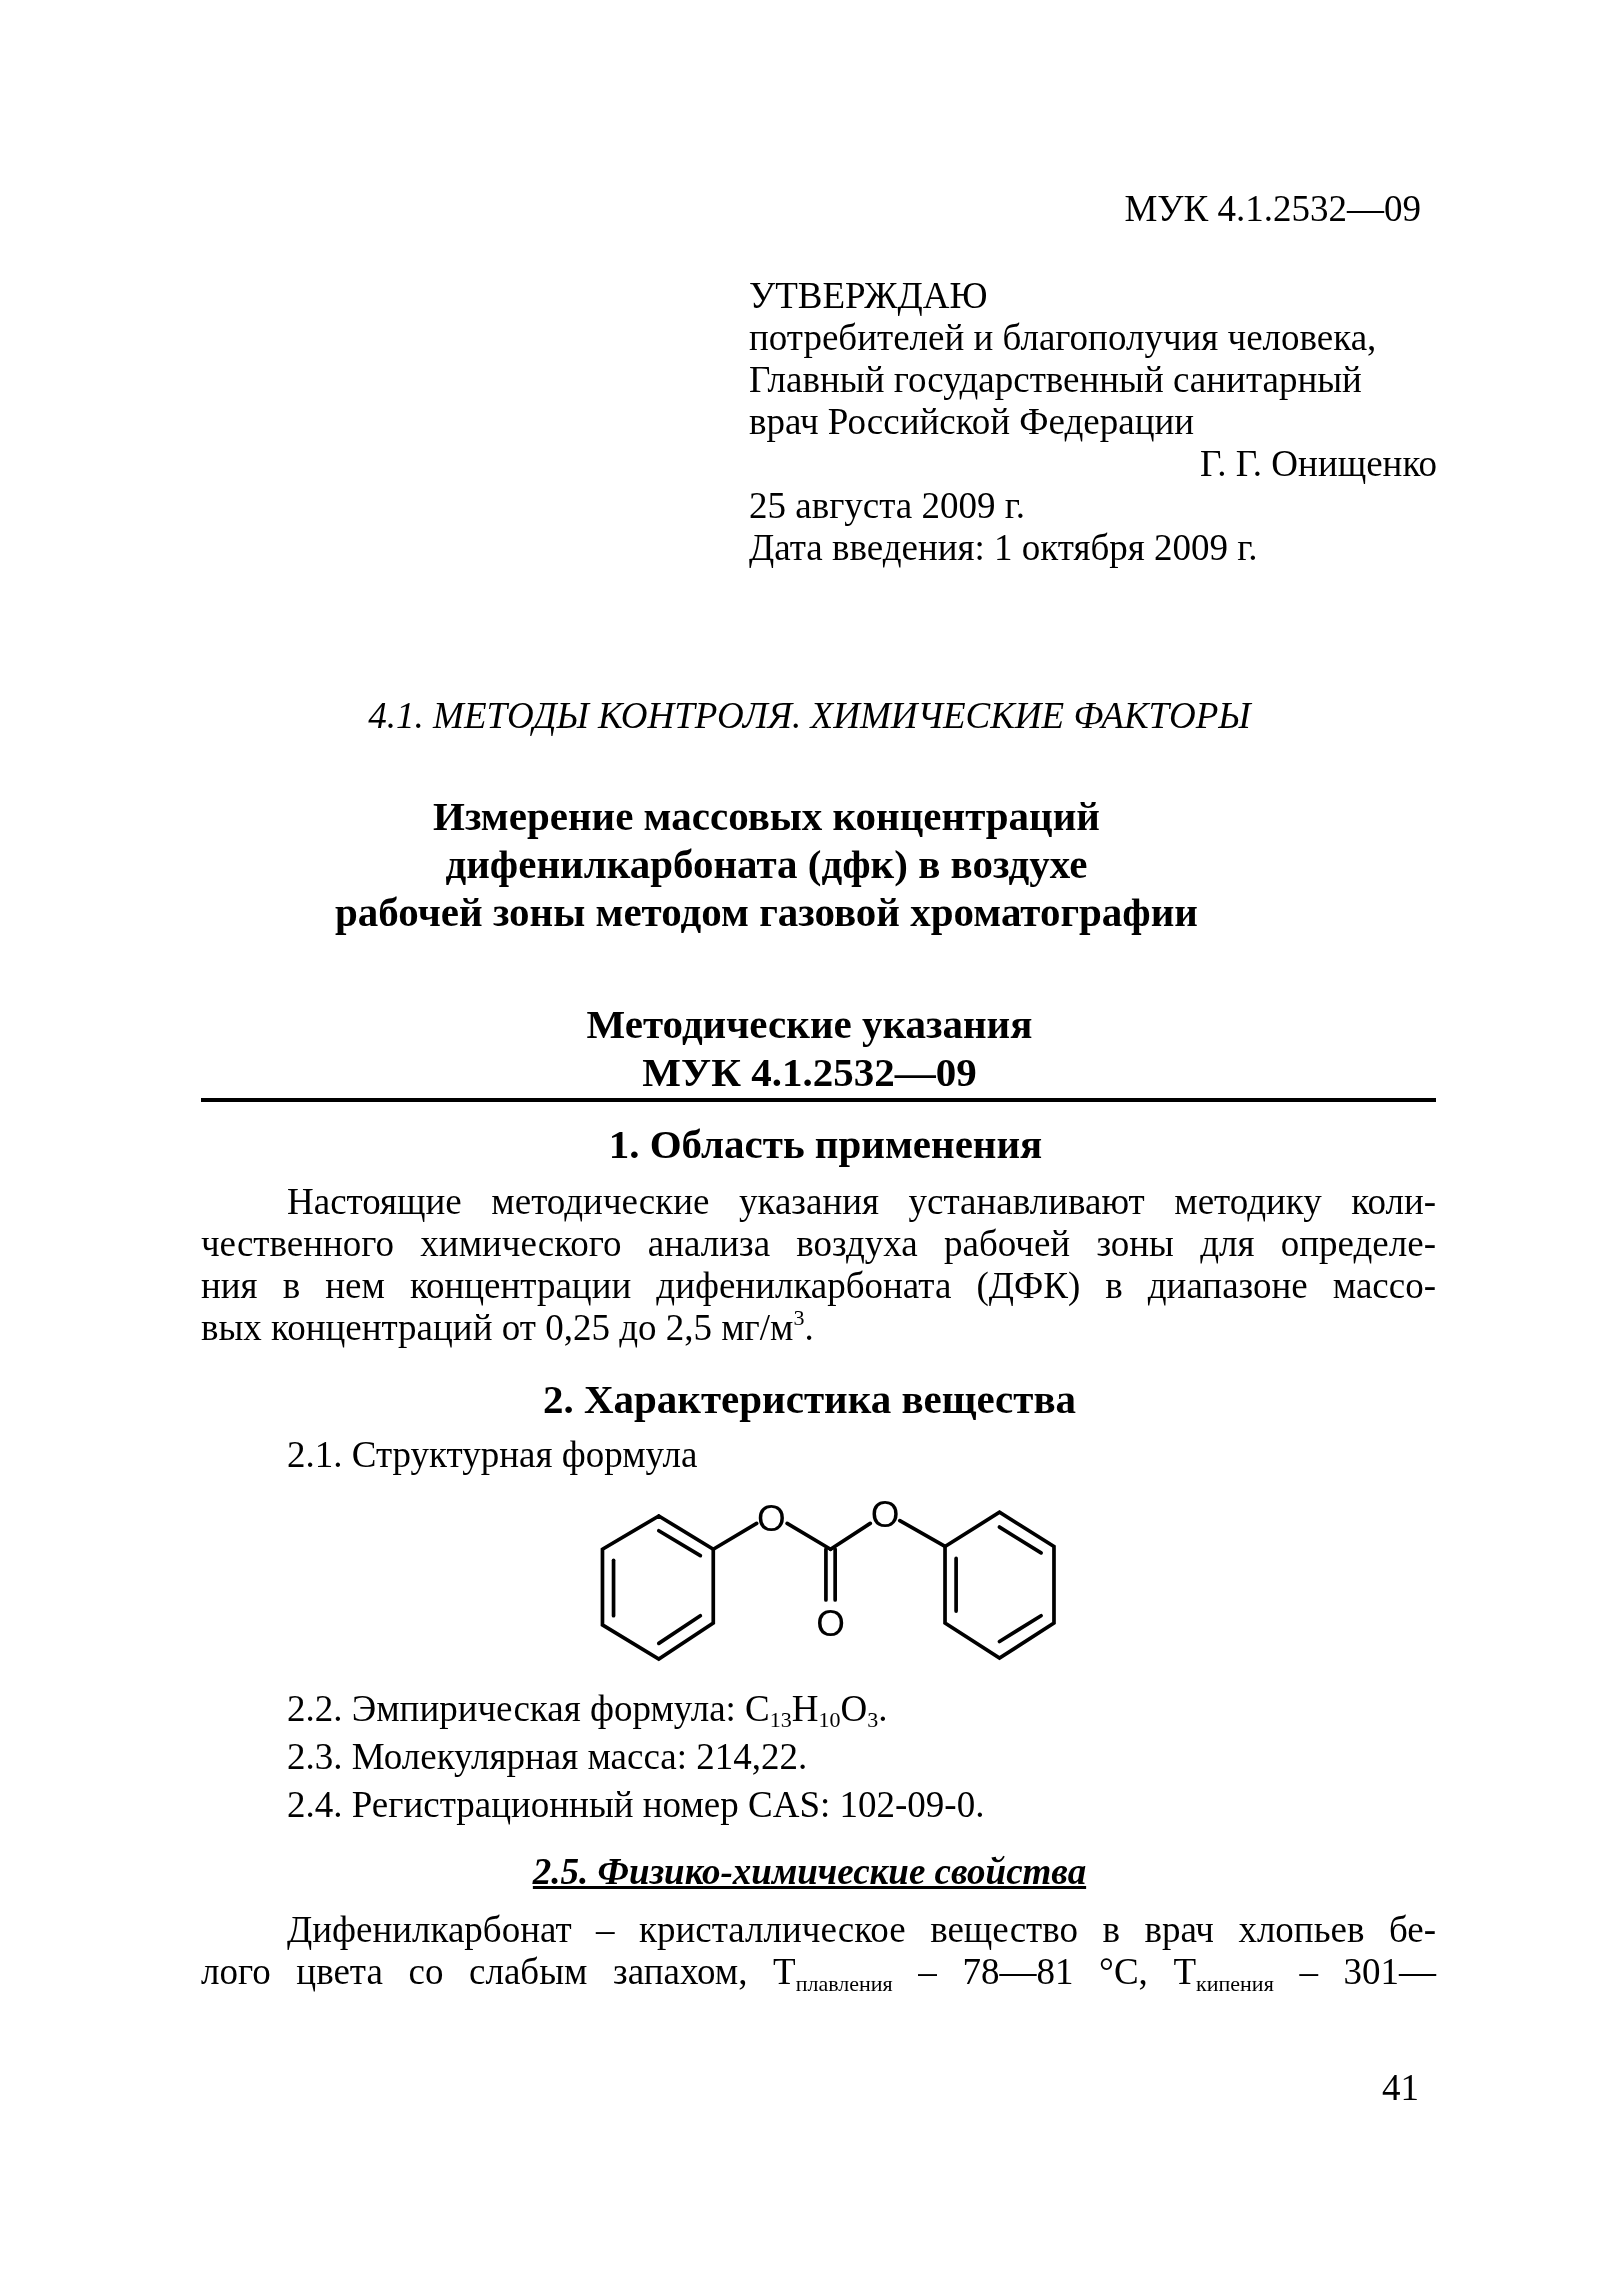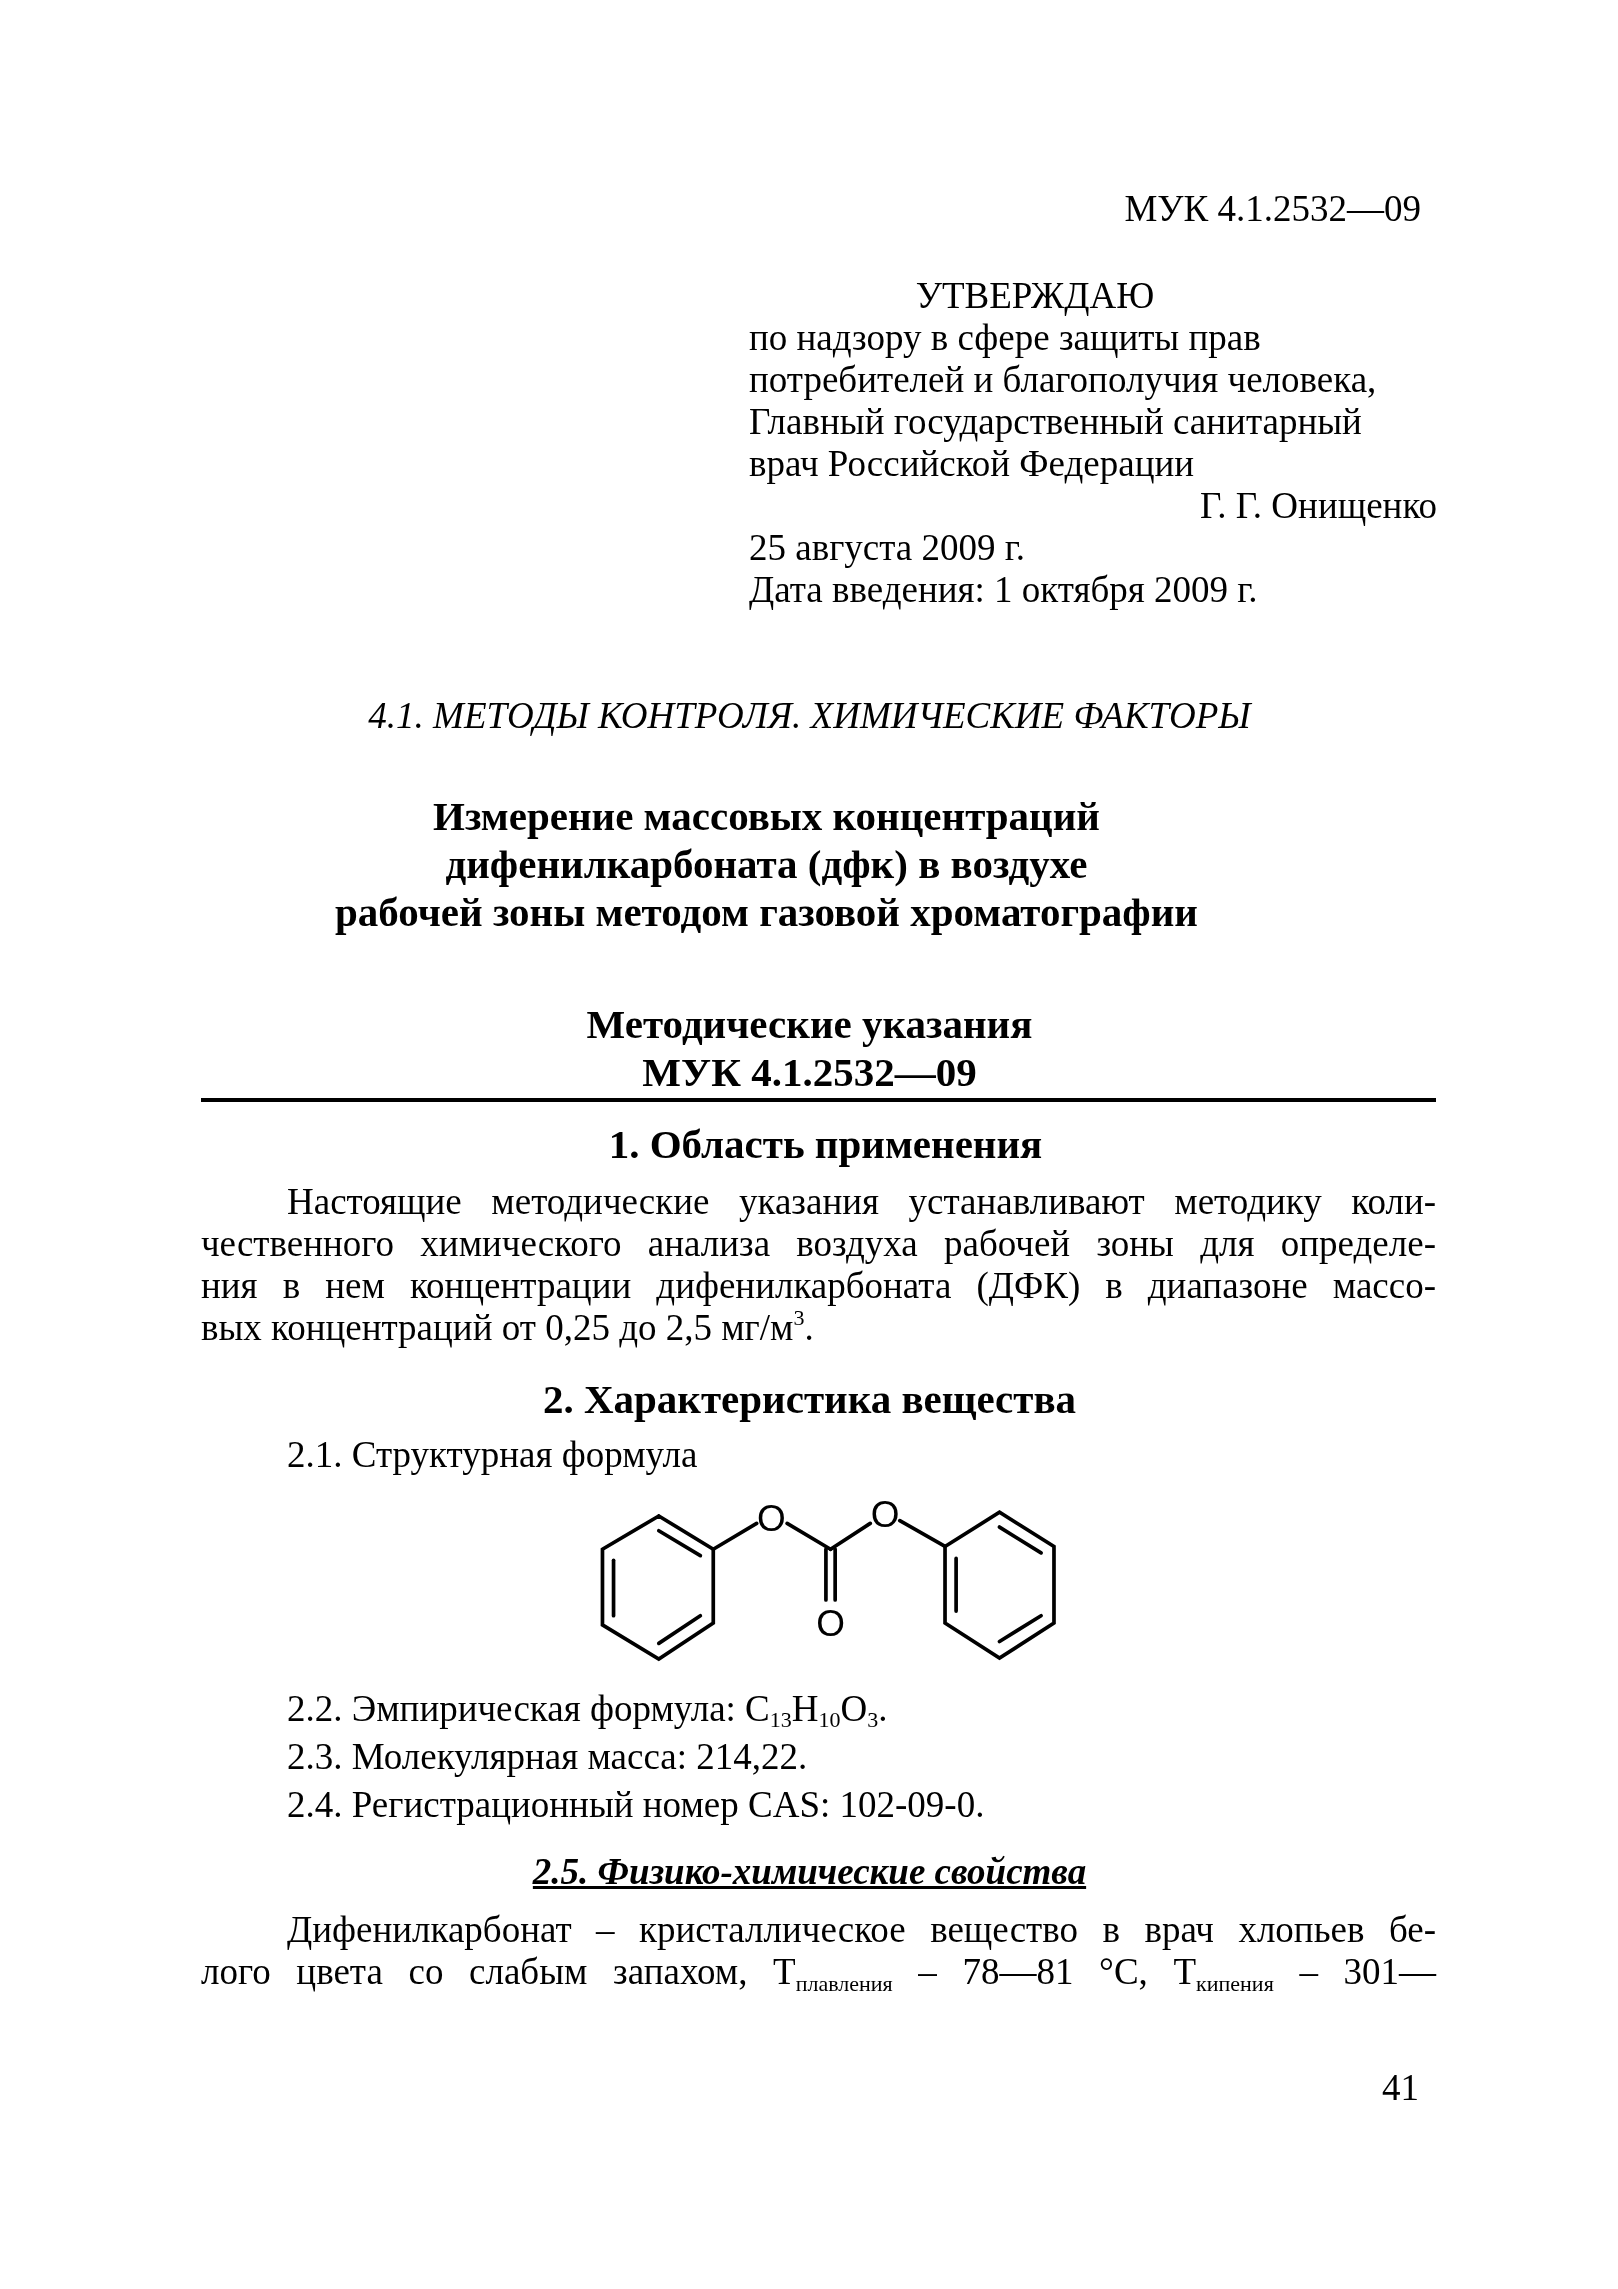--- a/index.html
+++ b/index.html
@@ -2,21 +2,21 @@
 <html style="font-size:14.8px"><head>
 <meta charset="utf-8">
 <style>
   html, body { margin: 0; padding: 0; background: #ffffff; }
   body { width: 1619px; height: 2290px; position: relative; overflow: hidden;
          font-family: "Liberation Serif", "DejaVu Serif", serif; color: #000; }
   .abs { position: absolute; white-space: nowrap; }
   .b44 { font-size: 41px; font-weight: bold; line-height: 48px; }
   .doccode { right: 198px; top: 187px; font-size: 37px; }
   .approve { left: 749px; top: 275px; width: 688px; font-size: 37px; line-height: 42px; }
-  .approve .c { text-align: center; width: 572px; }
+  .approve .c { text-align: left; width: 572px; }
   .approve .r { text-align: right; }
   .approve div { white-space: nowrap; }
   .section-cat { left: 0; width: 1619px; text-align: center; top: 694px; font-size: 37px; font-style: italic; }
   .title { left: 0; width: 1533px; text-align: center; top: 792px; }
   .subtitle { left: 0; width: 1619px; text-align: center; top: 1000px; }
   .rule { left: 201px; top: 1098px; width: 1235px; height: 3.7px; background: #000; }
   .h1 { left: 0; width: 1619px; text-align: center; }
   .para { left: 201px; width: 1235px; font-size: 37px; line-height: 42px; text-align: justify;
           text-align-last: left; white-space: normal; }
   .para .line { display: block; text-align: justify; text-align-last: justify; white-space: nowrap; }
@@ -29,21 +29,20 @@
   .pagenum { left: 1382px; top: 2066px; font-size: 37px; }
   svg text { font-family: "Liberation Sans", "DejaVu Sans", sans-serif; }
 </style>
 </head>
 <body>
 
 <div class="abs doccode">МУК 4.1.2532—09</div>
 
 <div class="abs approve">
   <div class="c">УТВЕРЖДАЮ</div>
-  <div>по надзору в сфере защиты прав</div>
   <div>потребителей и благополучия человека,</div>
   <div>Главный государственный санитарный</div>
   <div>врач Российской Федерации</div>
   <div class="r">Г. Г. Онищенко</div>
   <div>25 августа 2009 г.</div>
   <div>Дата введения: 1 октября 2009 г.</div>
 </div>
 
 <div class="abs section-cat">4.1. МЕТОДЫ КОНТРОЛЯ. ХИМИЧЕСКИЕ ФАКТОРЫ</div>
 

